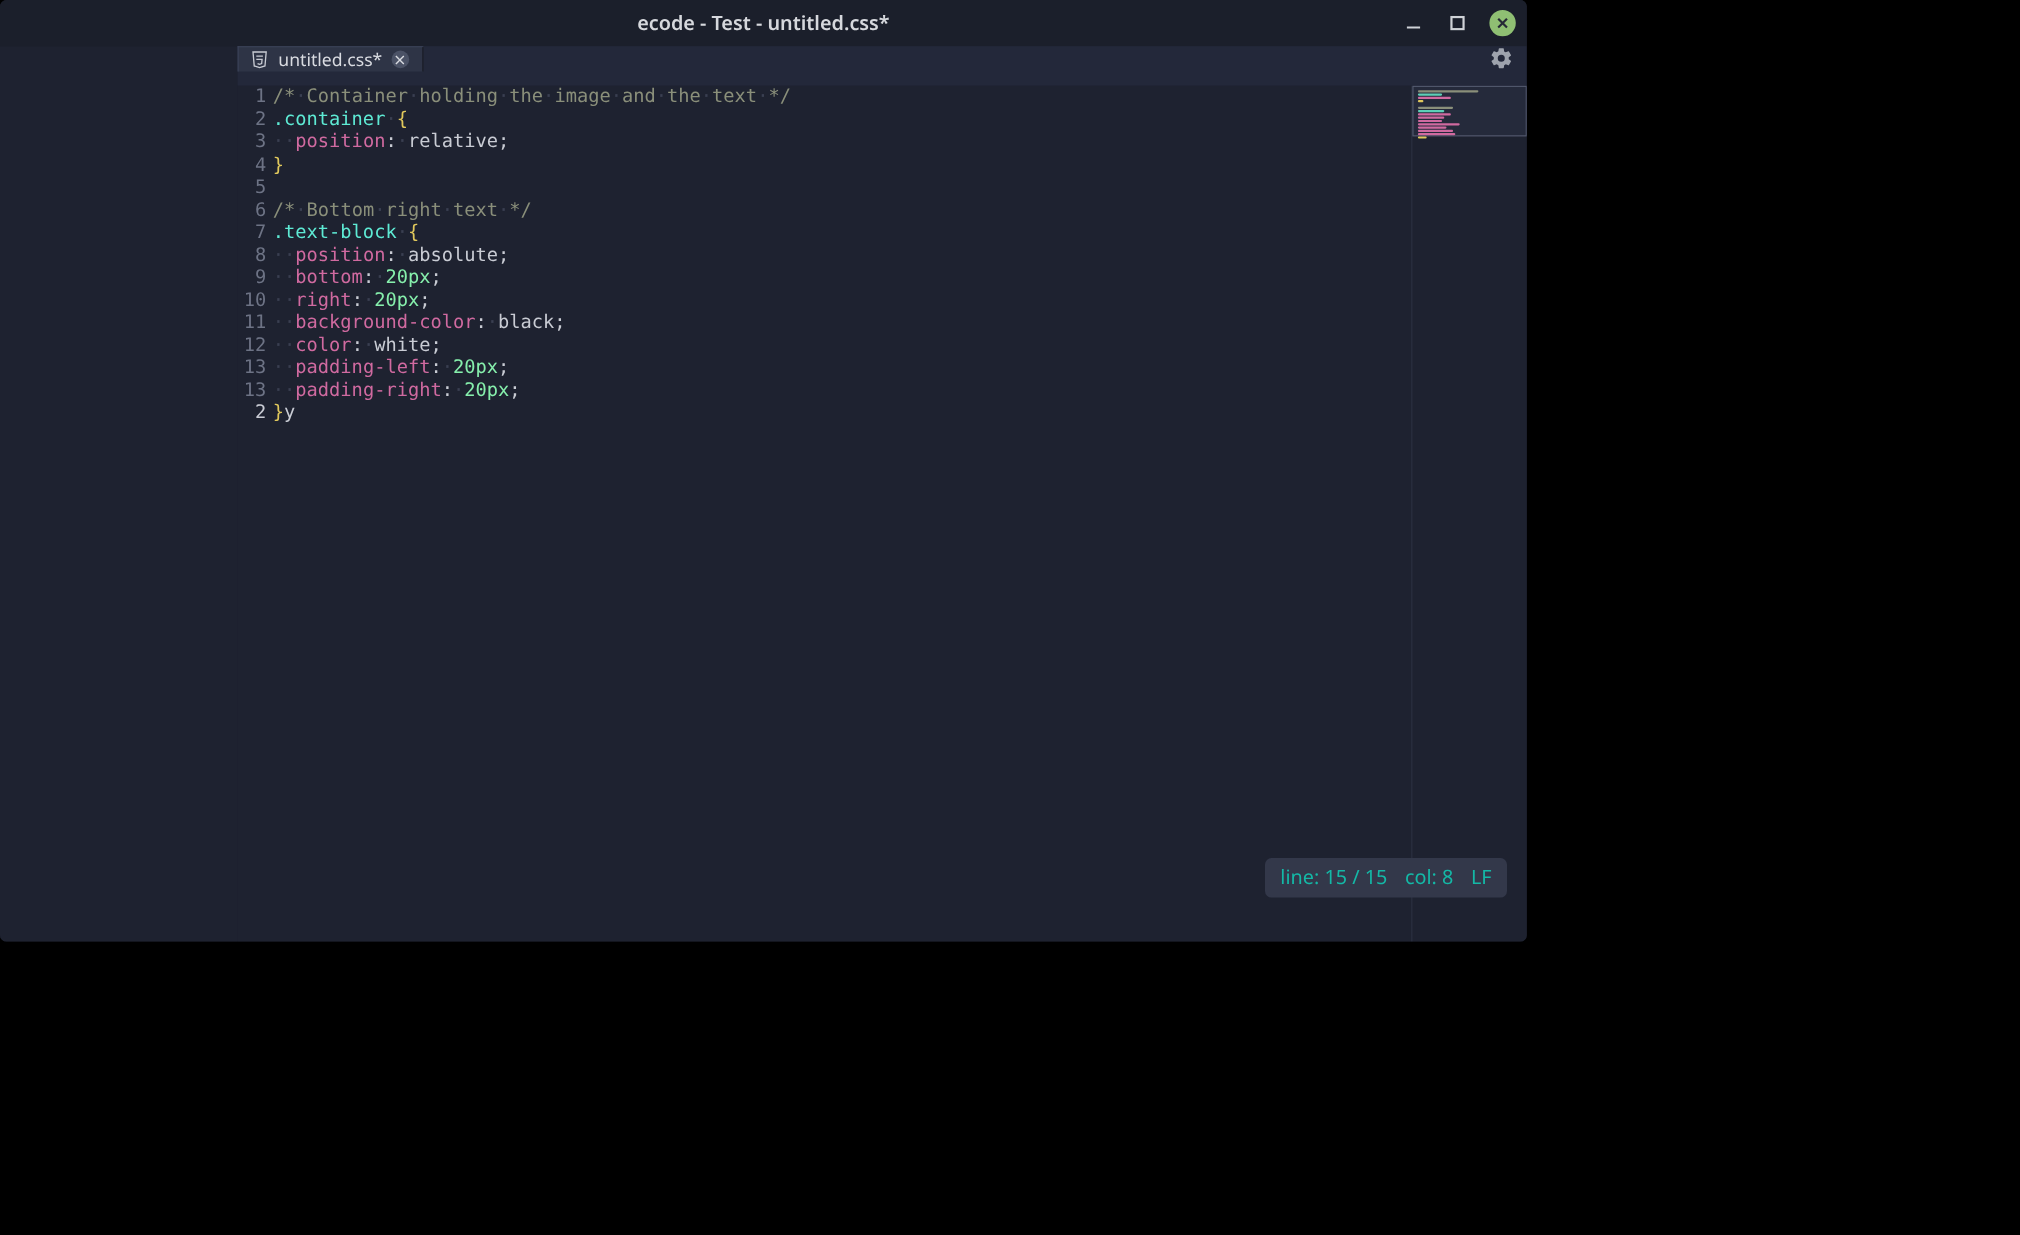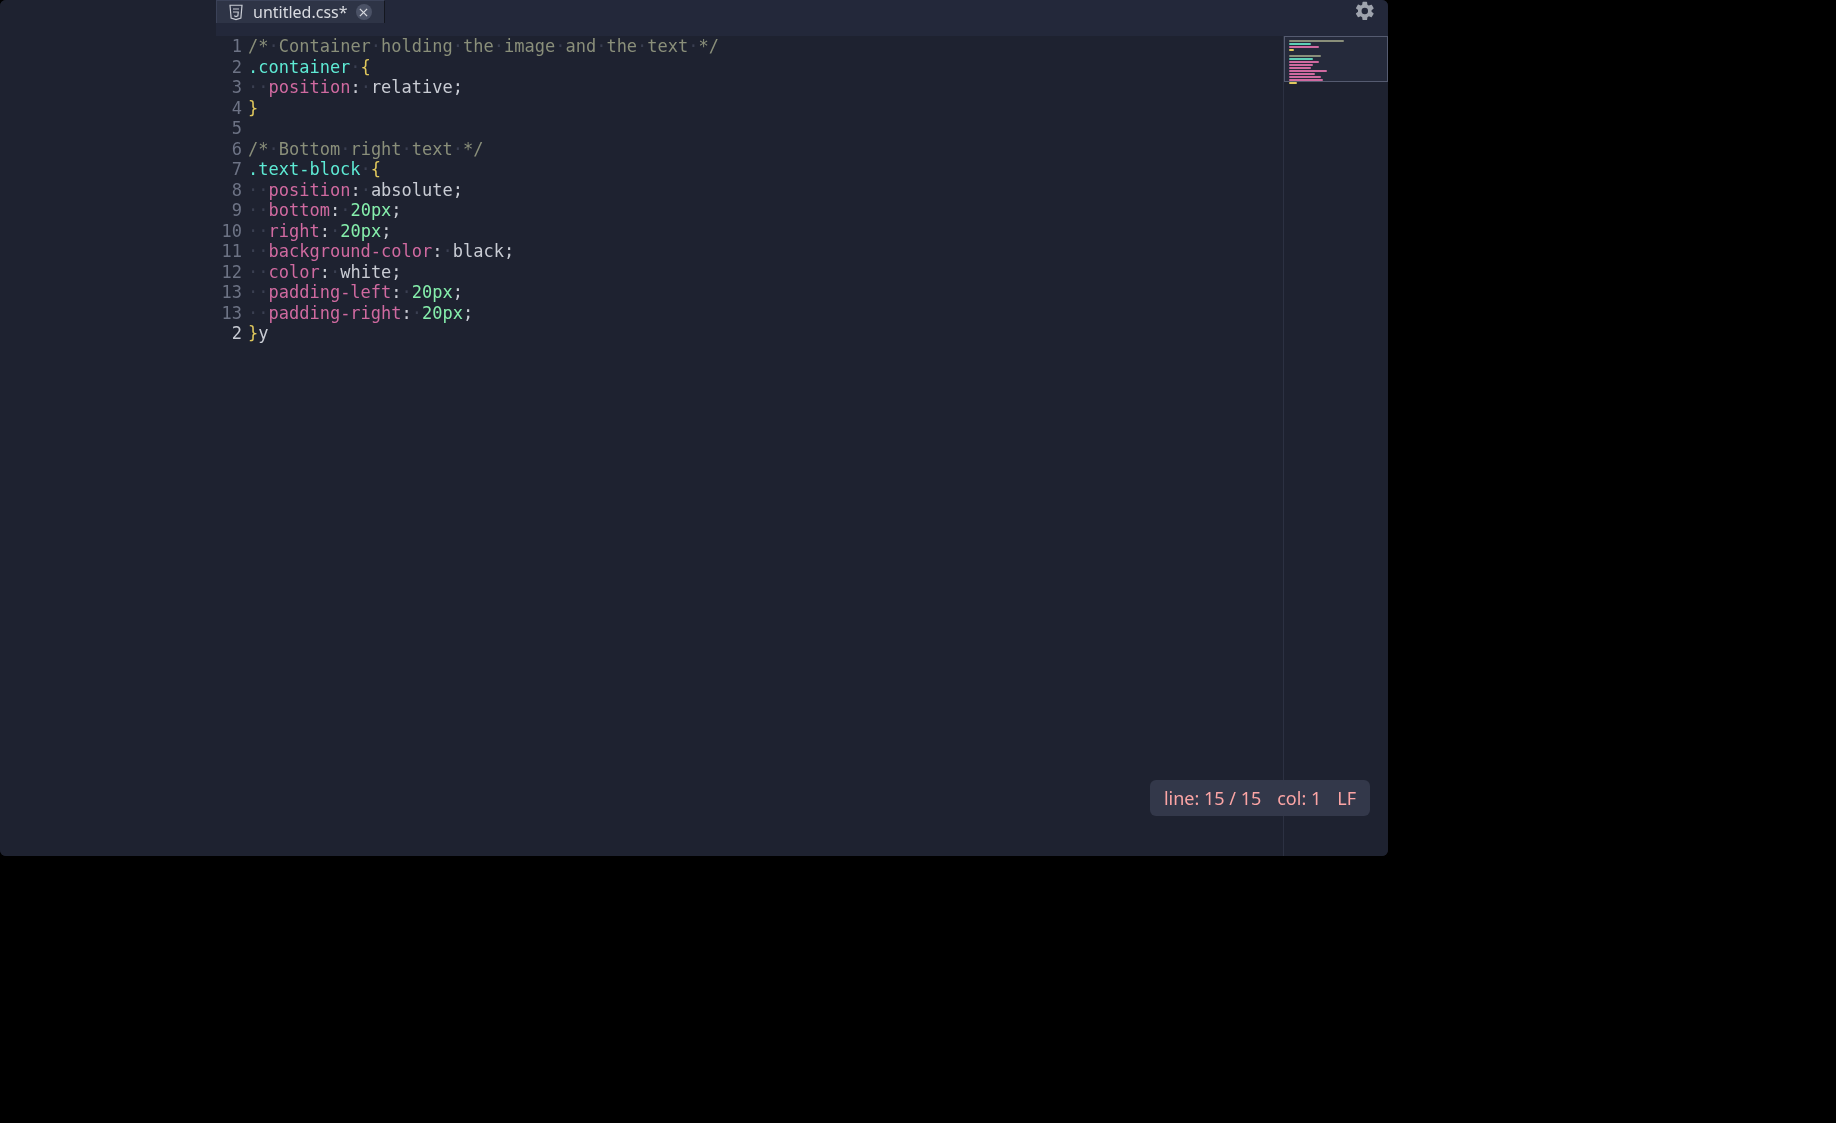--- a/index.html
+++ b/index.html
@@ -189,32 +189,53 @@
   .mm-line { height: 2px; margin-bottom: 1px; border-radius: 1px; }
   .statuspill {
     position: absolute;
     right: 18px;
     bottom: 40px;
     background: #33384a;
     border-radius: 6px;
     padding: 6px 14px;
     font-family: system-ui, -apple-system, sans-serif;
     font-size: 18px;
-    color: #fca5a5;
+    color: #14b8a6;
     display: flex;
     gap: 16px;
   }
 </style>
 </head>
 <body>
 
 <div class="desktop-bg"></div>
 
 <div class="app-window">
 
+  <div class="titlebar">
+    <div class="title-text">ecode - Test - untitled.css*</div>
+    <div class="window-controls">
+      <div class="wc-btn">
+        <svg width="16" height="16" viewBox="0 0 16 16">
+            <line x1="2" y1="12" x2="14" y2="12" stroke="currentColor" stroke-width="2"></line>
+          </svg>
+      </div>
+      <div class="wc-btn">
+        <svg width="14" height="14" viewBox="0 0 14 14">
+            <rect x="1.5" y="1.5" width="11" height="11" fill="none" stroke="currentColor" stroke-width="2"></rect>
+          </svg>
+      </div>
+      <div class="wc-close">
+        <svg width="12" height="12" viewBox="0 0 12 12">
+            <line x1="2" y1="2" x2="10" y2="10" stroke="currentColor" stroke-width="2"></line>
+            <line x1="10" y1="2" x2="2" y2="10" stroke="currentColor" stroke-width="2"></line>
+          </svg>
+      </div>
+    </div>
+  </div>
 
   <div class="main-area">
     <div class="left-gutter"></div>
 
     <div class="editor-column">
 
       <div class="tabbar">
         <div class="tab">
           <span class="file-icon">
             <svg width="18" height="18" viewBox="0 0 24 24" fill="none" stroke="#c9ccd4" stroke-width="1.6">
@@ -275,20 +296,20 @@
               <div class="mm-line" style="width: 26px; background: rgb(208, 106, 160);"></div>
               <div class="mm-line" style="width: 32px; background: rgb(208, 106, 160);"></div>
               <div class="mm-line" style="width: 34px; background: rgb(208, 106, 160);"></div>
               <div class="mm-line" style="width: 8px; background: rgb(224, 200, 92);"></div>
             </div>
         </div>
       </div>
 
       <div class="statuspill">
         <span>line: 15 / 15</span>
-        <span>col: 1</span>
+        <span>col: 8</span>
         <span>LF</span>
       </div>
 
     </div>
   </div>
 
 </div>
 
 </body></html>

